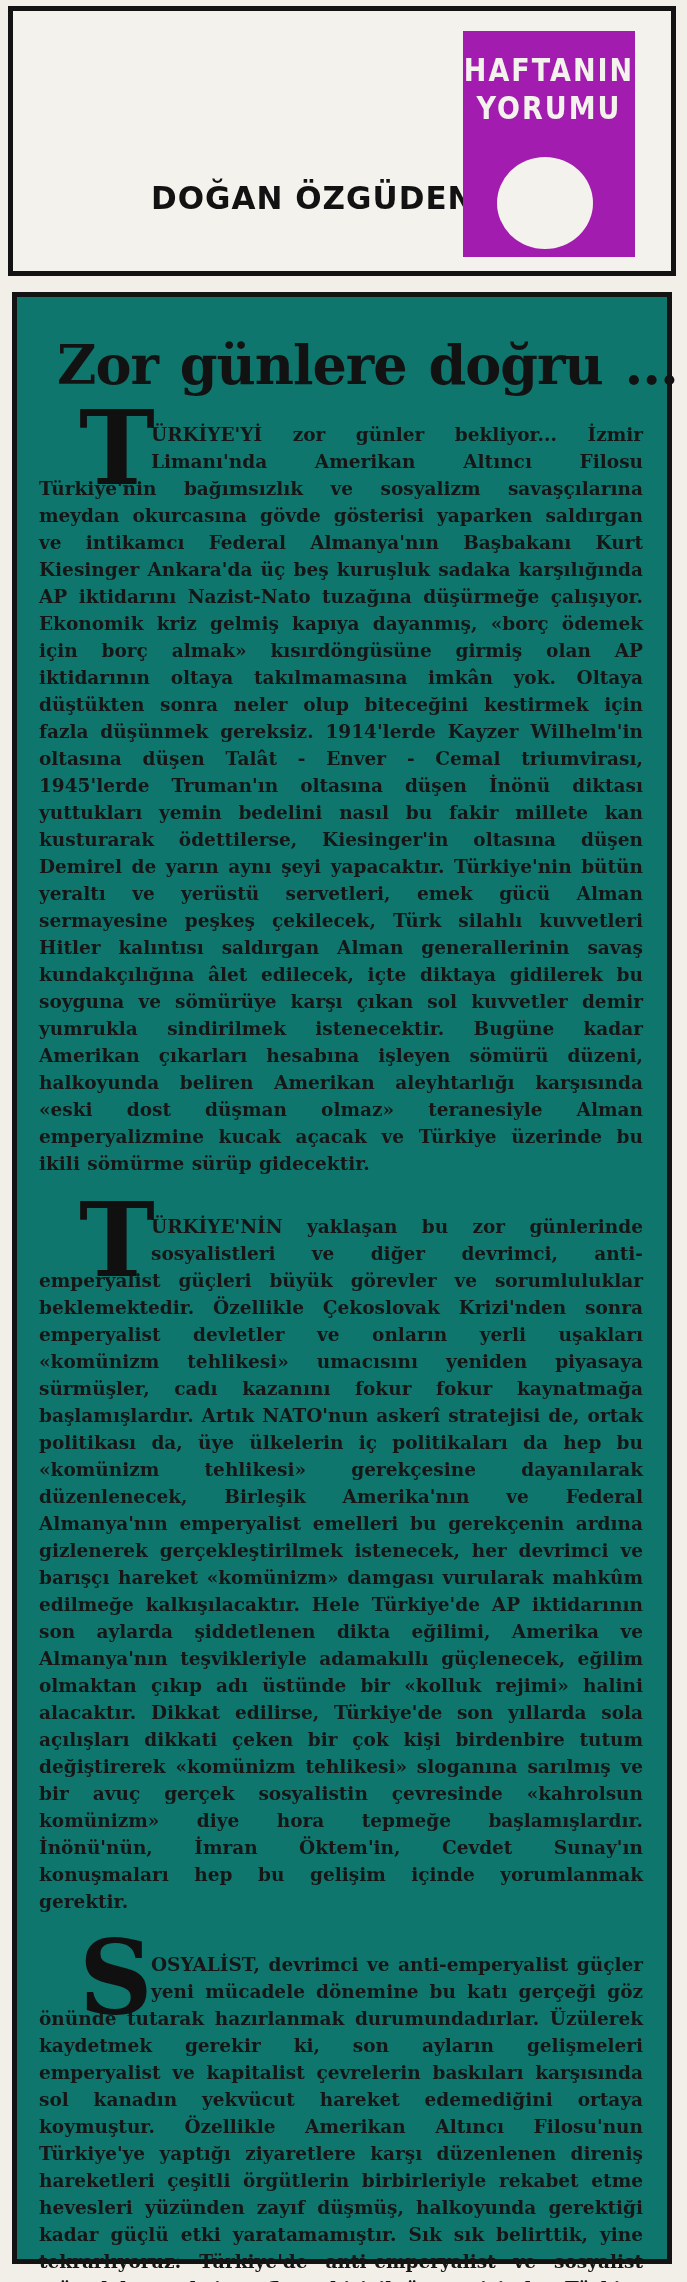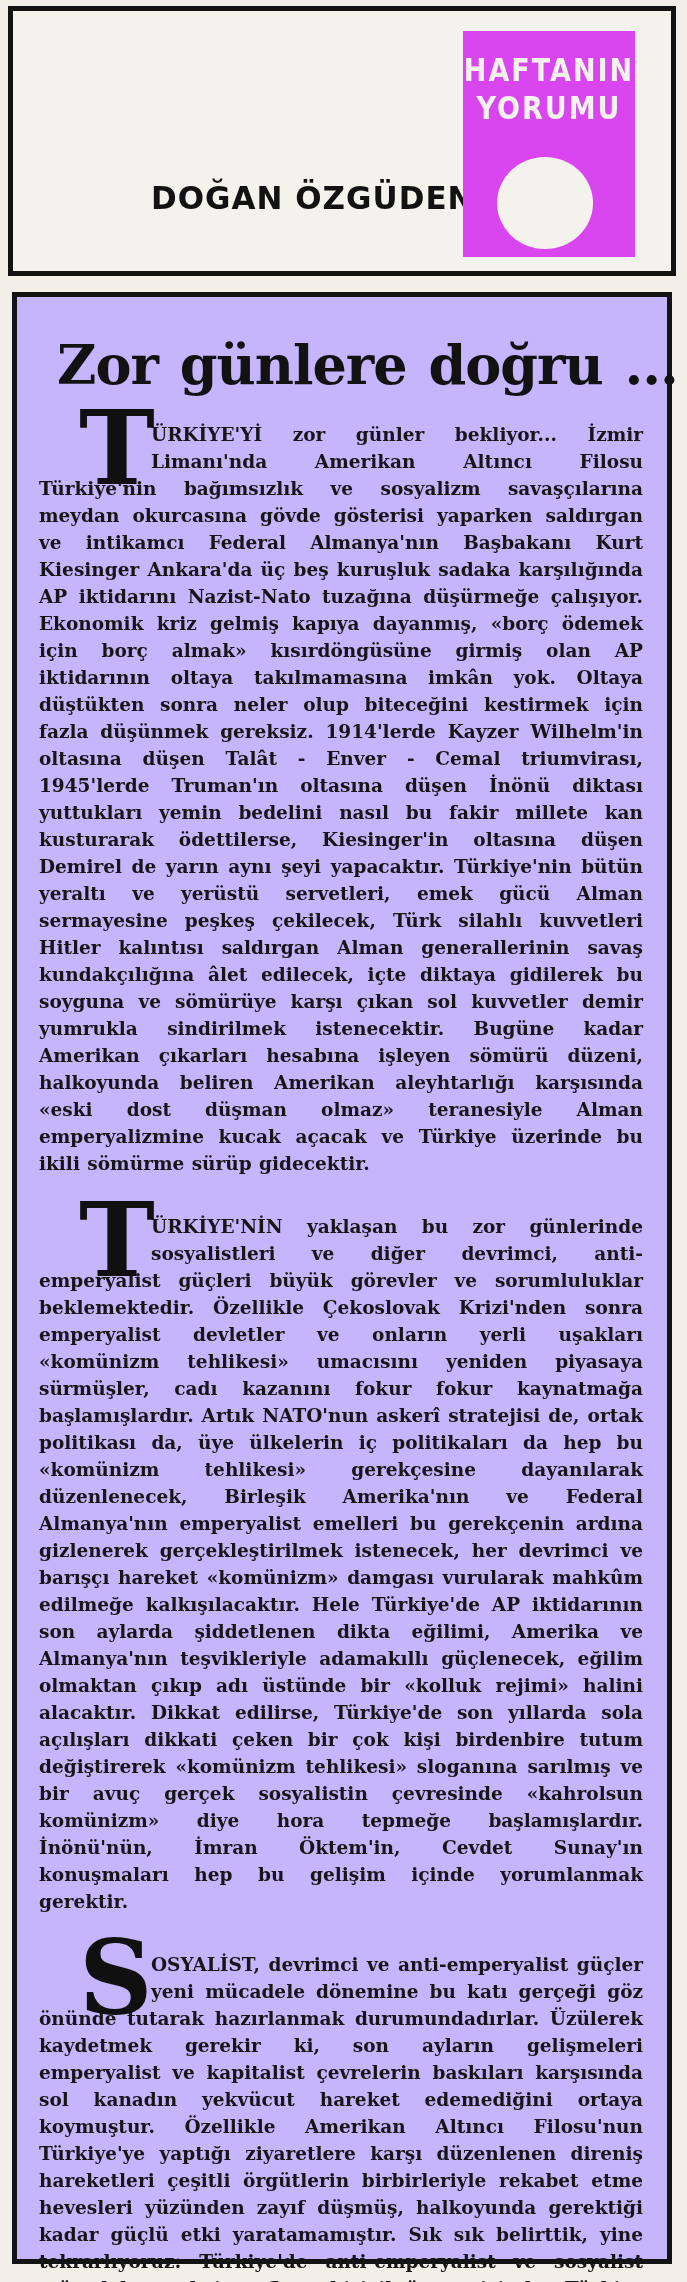--- a/index.html
+++ b/index.html
@@ -37,21 +37,21 @@
     color: #121212;
     transform: scaleY(1.05);
     white-space: nowrap;
   }
   .badge {
     position: absolute;
     left: 450px;
     top: 20px;
     width: 172px;
     height: 226px;
-    background: #d946ef;
+    background: #a21caf;
     text-align: center;
   }
   .badge-line {
     font-family: "DejaVu Sans", sans-serif;
     font-weight: bold;
     font-size: 27px;
     letter-spacing: 2px;
     color: #f4f2ec;
     line-height: 38px;
     transform: scaleY(1.15);
@@ -69,21 +69,21 @@
   }
 
   
   .article-panel {
     position: absolute;
     left: 12px;
     top: 292px;
     width: 650px;
     height: 1962px;
     border: 5px solid #131313;
-    background: #c4b5fd;
+    background: #0f766e;
     box-sizing: content-box;
   }
   .article-title {
     margin: 36px 0 0 40px;
     font-family: "DejaVu Serif", serif;
     font-weight: bold;
     font-size: 54px;
     letter-spacing: -1px;
     word-spacing: 4px;
     color: #121212;

